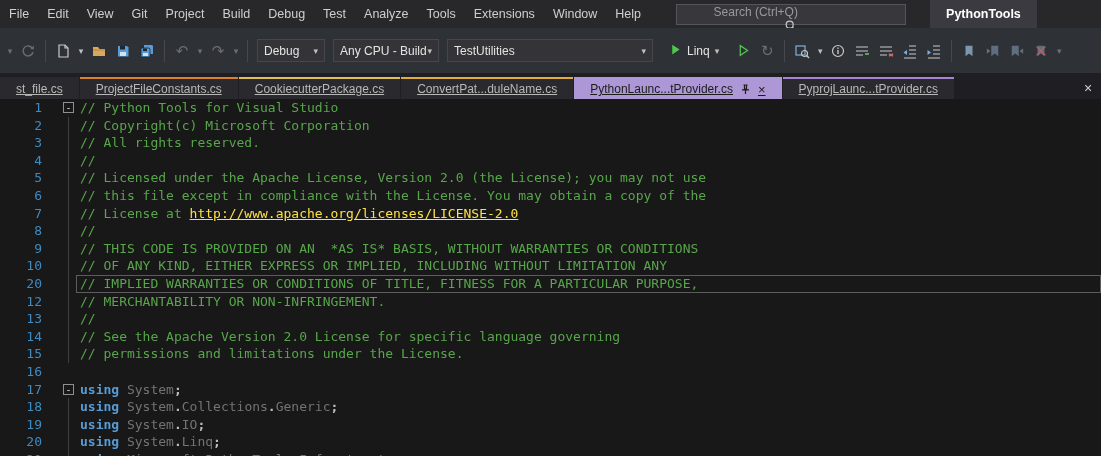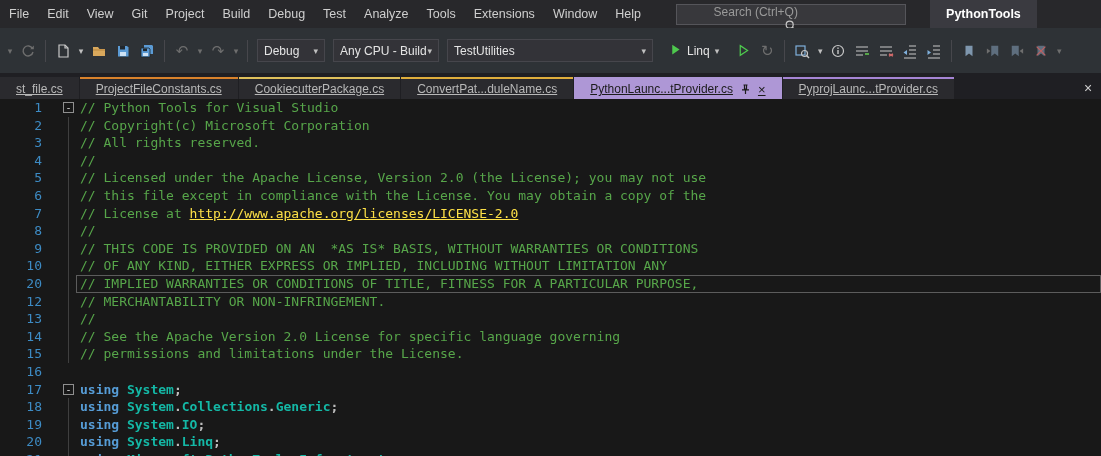--- a/index.html
+++ b/index.html
@@ -64,21 +64,21 @@
   .fold.bar::before { content:""; position:absolute; left:8px; top:0; bottom:0;
                       width:1px; background:#3F3F3F; }
   .foldbox { width:11px; height:11px; border:1px solid #8F8F8F; color:#D0D0D0;
              font-size:10px; line-height:9px; text-align:center; margin:3px 0 0 3px;
              background:#181818; }
   .codewrap { flex:1; padding-left:4px; }
   .row.current .codewrap { box-shadow: inset 0 0 0 1px #5C5C5C; }
   .seg-c  { color:#57A64A;margin-top:7px; }
   .seg-l  { color:#fde047; text-decoration:underline; }
   .seg-k  { color:#569CD6; font-weight:700; }
-  .seg-n  { color:#14b8a6; font-weight:700;text-align:center; }
+  .seg-n  { color:#737373; font-weight:400;text-align:center; }
   .seg-pu { color:#BDBDBD; font-weight:700; }
   .seg-p  { color:#D4D4D4; }
 </style>
 </head>
 <body>
 
 <div class="root">
 
   <div class="menubar">
     <div class="menu-items" id="menu-items">

